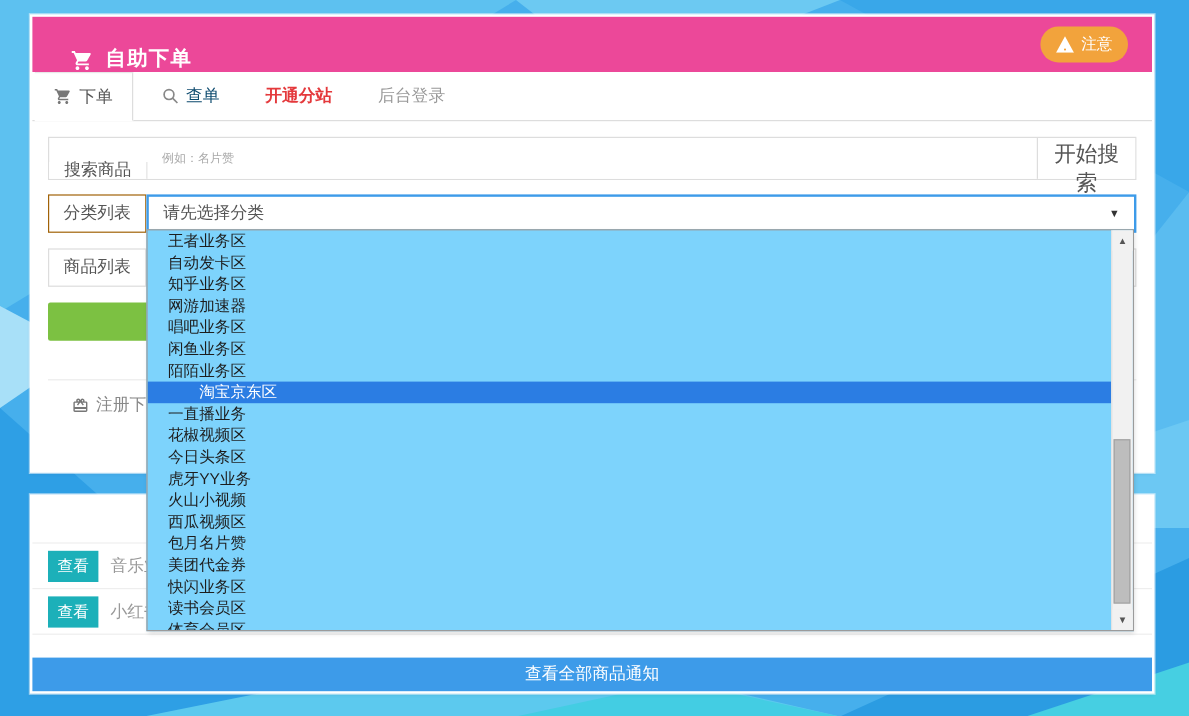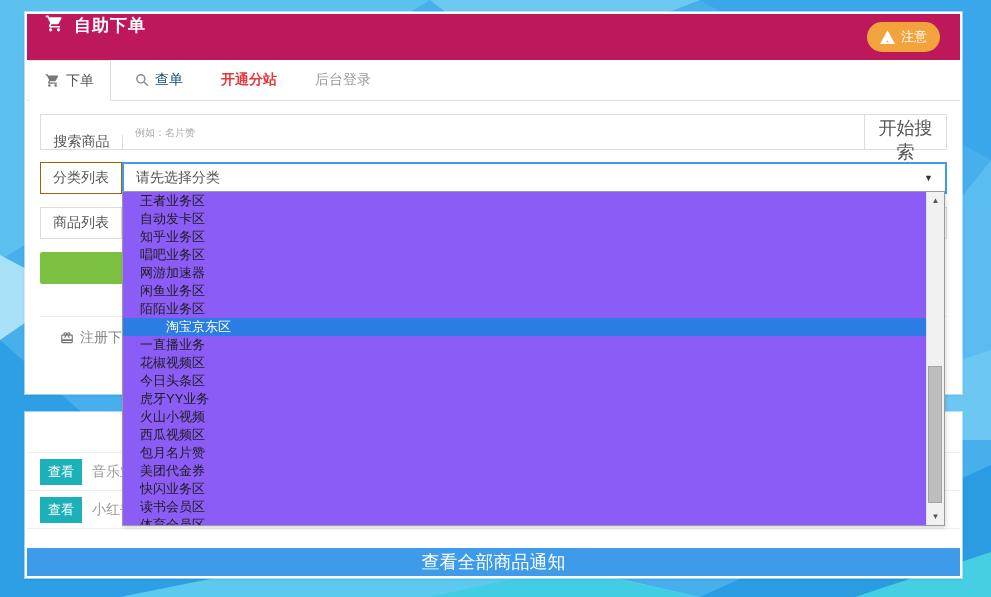--- a/index.html
+++ b/index.html
@@ -9,22 +9,22 @@
     background:#45AEEC;
   }
   svg.bg{position:absolute;left:0;top:0;width:991px;height:597px;}
 
   .card{position:absolute;background:#fff;box-sizing:border-box;padding:2px;
         box-shadow:0 0 0 1px rgba(255,255,255,.55),0 1px 3px rgba(0,60,120,.18);}
   #card1{left:25px;top:12px;width:937px;height:382px;}
   #card2{left:25px;top:412px;width:937px;height:166px;}
 
   
-  .panel-header{height:46px;background:#be185d;display:flex;align-items:flex-start;
-                padding:0 18px;position:relative;}
+  .panel-header{height:46px;background:#ec4899;display:flex;align-items:flex-end;
+                padding:0 32px;position:relative;}
   .panel-header .title{color:#fff;font-size:17px;font-weight:bold;margin-left:10px;letter-spacing:1px;}
   .icon-svg{display:inline-flex;align-items:center;justify-content:center;}
   .notice-pill{position:absolute;right:20px;top:8px;height:30px;padding:0 13px;
                border-radius:15px;background:#F2A33C;color:#fff;display:flex;
                align-items:center;gap:6px;font-size:13px;border:none;cursor:pointer;}
 
   
   .tab-bar{height:40px;border-bottom:1px solid #ddd;display:flex;align-items:stretch;
            padding-left:2px;background:#fff;text-align:right;}
   .tab{display:flex;align-items:center;gap:6px;padding:0 16px;font-size:14px;cursor:pointer;box-sizing:border-box;}
@@ -50,41 +50,41 @@
   .caret{font-size:9px;color:#333;}
   .product-row{margin-top:13px;height:32px;}
   .product-select{flex:1;border:1px solid #ddd;box-sizing:border-box;background:#fff;}
   .buy-btn{margin-top:13px;width:287px;height:32px;background:#7CC142;border:none;border-radius:2px;
            cursor:pointer;display:block;}
   .divider1{margin-top:32px;border-top:1px solid #ececec;height:0;}
   .register{margin-top:12px;display:flex;align-items:center;gap:6px;color:#888;
             font-size:14px;padding-left:20px;white-space:nowrap;overflow:hidden;}
 
   
-  #dropdown{position:absolute;left:122px;top:191px;width:823px;height:335px;background:#8b5cf6;
+  #dropdown{position:absolute;left:122px;top:191px;width:823px;height:335px;background:#7dd3fc;
             border:1px solid #9b9b9b;box-sizing:border-box;z-index:50;display:flex;
             box-shadow:1px 2px 4px rgba(0,0,0,.15);}
   .opt-list{flex:1;display:flex;flex-direction:column;overflow:hidden;}
   .option{flex:1;display:flex;align-items:center;padding-left:17px;font-size:13px;color:#1d1d1d;cursor:default;}
   .option.hl{background:#2B7DE3;color:#fff;padding-left:43px;}
   .scrollbar{width:17px;background:#f1f1f1;position:relative;border-left:1px solid #e2e2e2;}
   .scroll-btn{position:absolute;left:0;width:17px;height:17px;display:flex;align-items:center;
               justify-content:center;color:#555;font-size:8px;cursor:pointer;background:#f1f1f1;}
   .scroll-up{top:0;}.scroll-down{bottom:0;}
   .scroll-thumb{position:absolute;left:1px;width:14px;top:174px;height:137px;background:#bdbdbd;
                 border:1px solid #a3a3a3;box-sizing:border-box;cursor:pointer;}
 
   
   .spacer{height:38px;border-bottom:1px solid #eee;}
   .notice-row{height:37px;border-bottom:1px solid #eee;display:flex;align-items:center;
               padding-left:13px;gap:10px;white-space:nowrap;overflow:hidden;}
   .view-btn{background:#1CB0B9;color:#fff;font-size:13px;padding:4px 8px;border:none;cursor:pointer;}
   .notice-text{font-size:14px;color:#999;}
   #footer-btn{position:absolute;left:2px;right:2px;bottom:2px;height:28px;background:#3D9BE9;
-              color:#fff;font-size:18px;display:flex;align-items:center;justify-content:center;
+              color:#fff;font-size:14px;display:flex;align-items:center;justify-content:center;
               border:none;cursor:pointer;}
 </style>
 </head>
 <body>
 
 <svg class="bg" viewBox="0 0 991 597" preserveAspectRatio="none">
   <rect x="0" y="0" width="991" height="597" fill="#46AFEC"></rect>
   <polygon points="0,0 430,0 0,260" fill="#5DC1F0"></polygon>
   <polygon points="0,255 70,292 0,340" fill="#A8E0F8"></polygon>
   <polygon points="430,0 700,0 520,70" fill="#6CC9F2"></polygon>
@@ -175,22 +175,22 @@
       <span>注册下单</span>
     </div>
   </div>
 </div>
 
 <div id="dropdown">
   <div class="opt-list">
       <div class="option">王者业务区</div>
       <div class="option">自动发卡区</div>
       <div class="option">知乎业务区</div>
+      <div class="option">网游加速器</div>
       <div class="option">唱吧业务区</div>
-      <div class="option">网游加速器</div>
       <div class="option">闲鱼业务区</div>
       <div class="option">陌陌业务区</div>
       <div class="option hl">淘宝京东区</div>
       <div class="option">一直播业务</div>
       <div class="option">花椒视频区</div>
       <div class="option">今日头条区</div>
       <div class="option">虎牙YY业务</div>
       <div class="option">火山小视频</div>
       <div class="option">西瓜视频区</div>
       <div class="option">包月名片赞</div>

